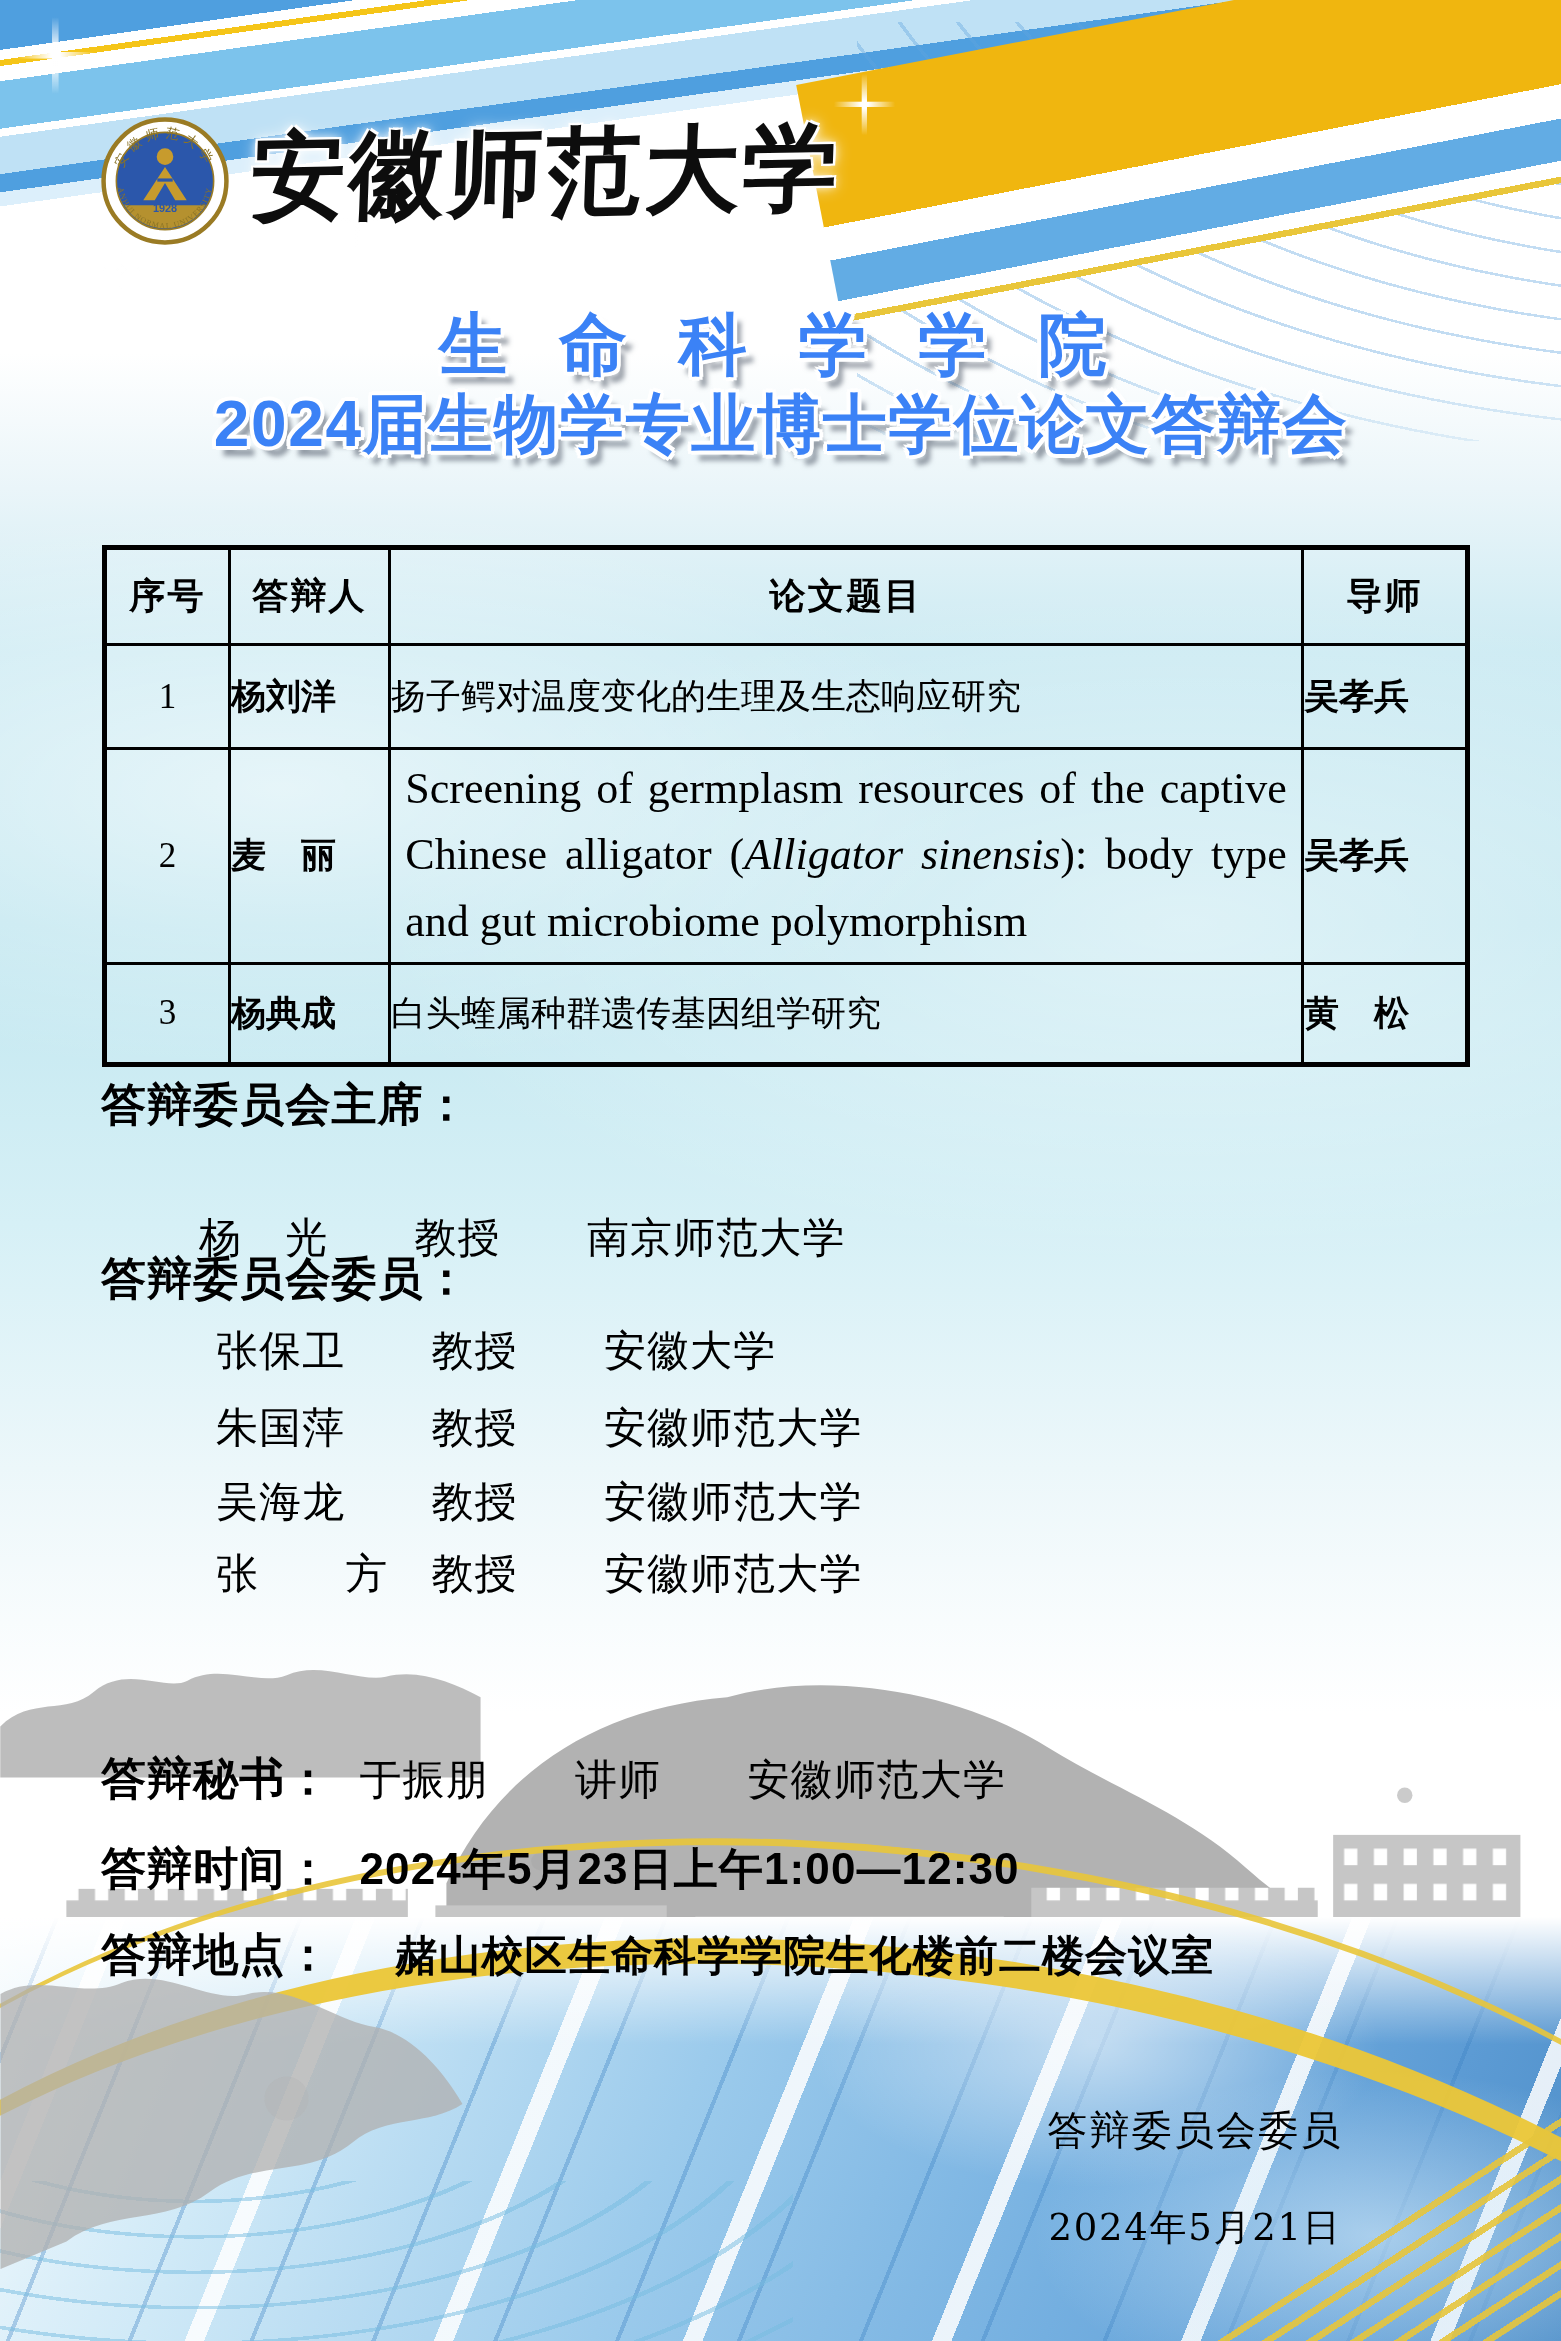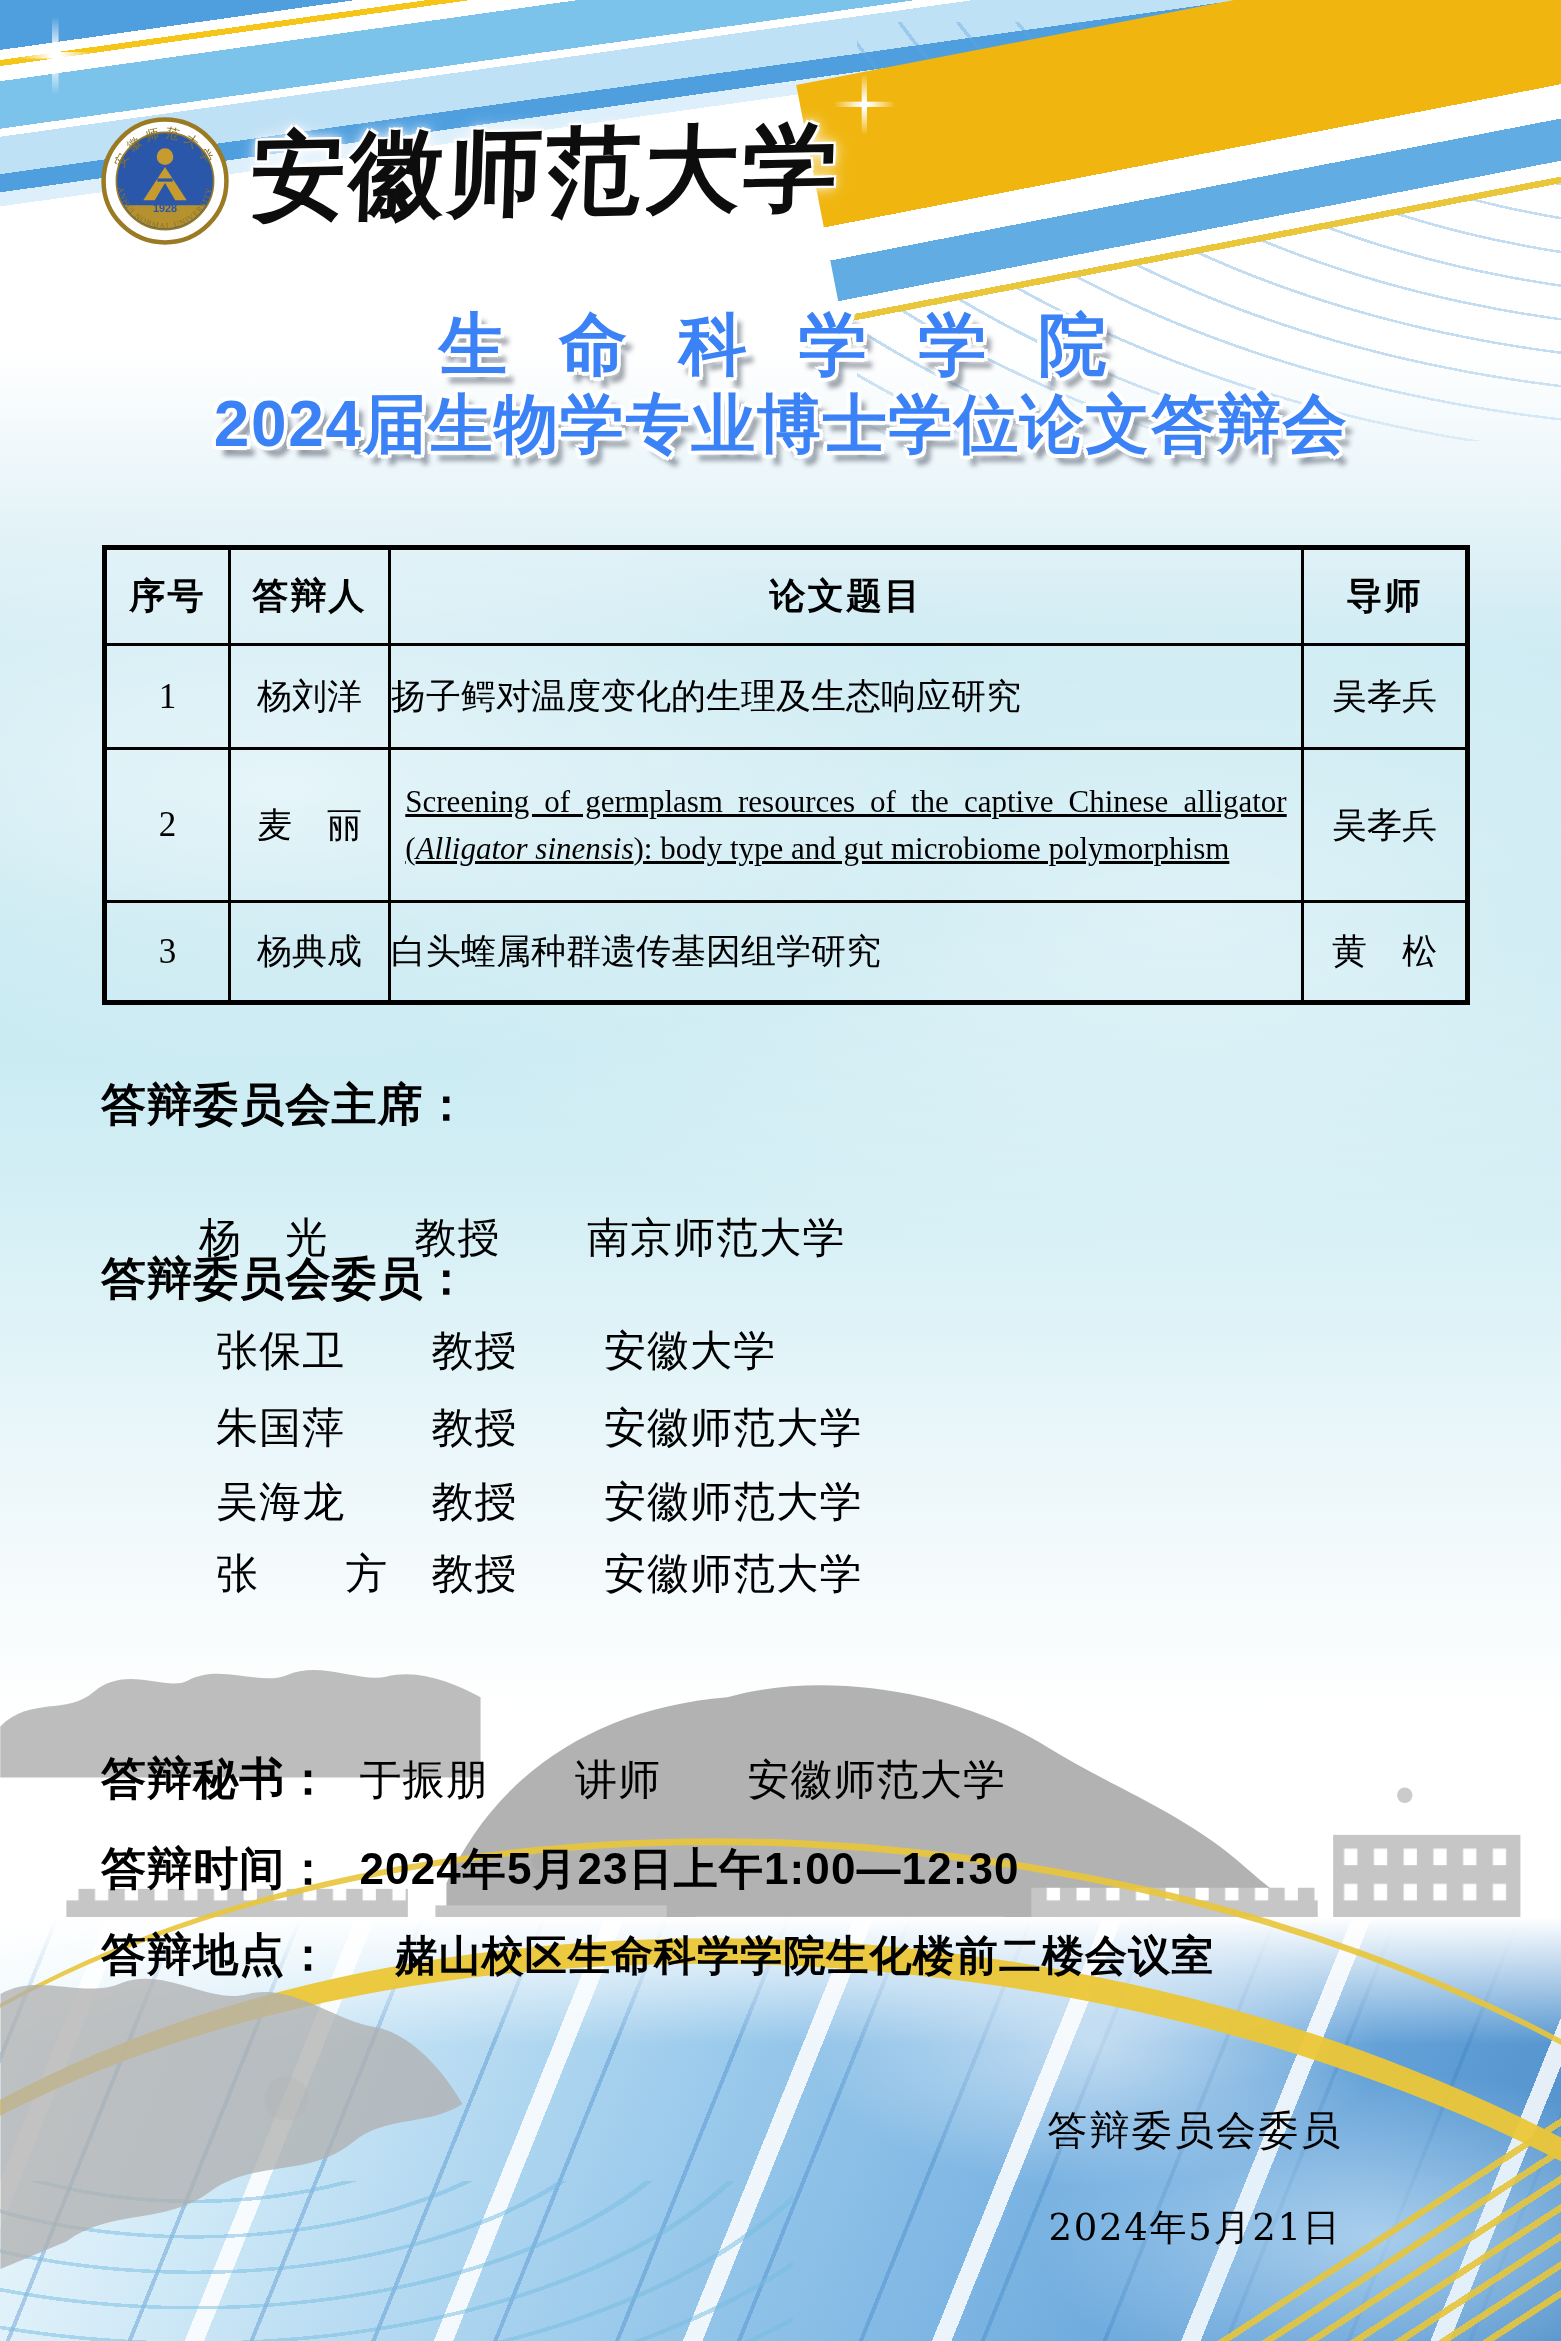--- a/index.html
+++ b/index.html
@@ -104,25 +104,25 @@
     border-collapse:collapse; table-layout:fixed; border:5px solid #000;
   }
   .defense-table th,.defense-table td{border:3.9px solid #000; padding:0; overflow:hidden;}
   .defense-table th{
     font-family:"Liberation Sans", sans-serif; font-weight:bold; font-size:36px;
     text-align:center; letter-spacing:2.2px;
   }
   .defense-table td{font-size:35px; vertical-align:middle;}
   .hrow{height:97px;} .r1{height:104px;} .r2{height:153px;} .r3{height:101px;}
   .c-no{text-align:center; font-family:"Liberation Serif", serif;}
-  .c-def,.c-sup{text-align:center;}
+  .c-def,.c-sup{text-align:left;font-weight:bold;}
   .c-thesis{text-align:left; padding:0 16.5px;}
   .r2 .c-thesis{
-    font-family:"Liberation Serif", serif; font-size:31px; line-height:1.52;
-    text-align:justify; text-justify:inter-word; padding:5.5px 14.3px;text-decoration:underline;
+    font-family:"Liberation Serif", serif; font-size:44px; line-height:1.52;
+    text-align:justify; text-justify:inter-word; padding:5.5px 14.3px;
   }
   .r2 .c-thesis .it{font-style:italic;}
   
   .sec-label{
     position:absolute; left:101px; z-index:10;
     font-family:Liberation Mono, monospace; font-weight:bold; font-size:45px; letter-spacing:1.1px;
   }
   .chair-label{top:1075px;}
   .members-label{top:1249px;}
   .person{position:absolute; z-index:10; font-size:42px; letter-spacing:1.1px; white-space:nowrap;}

